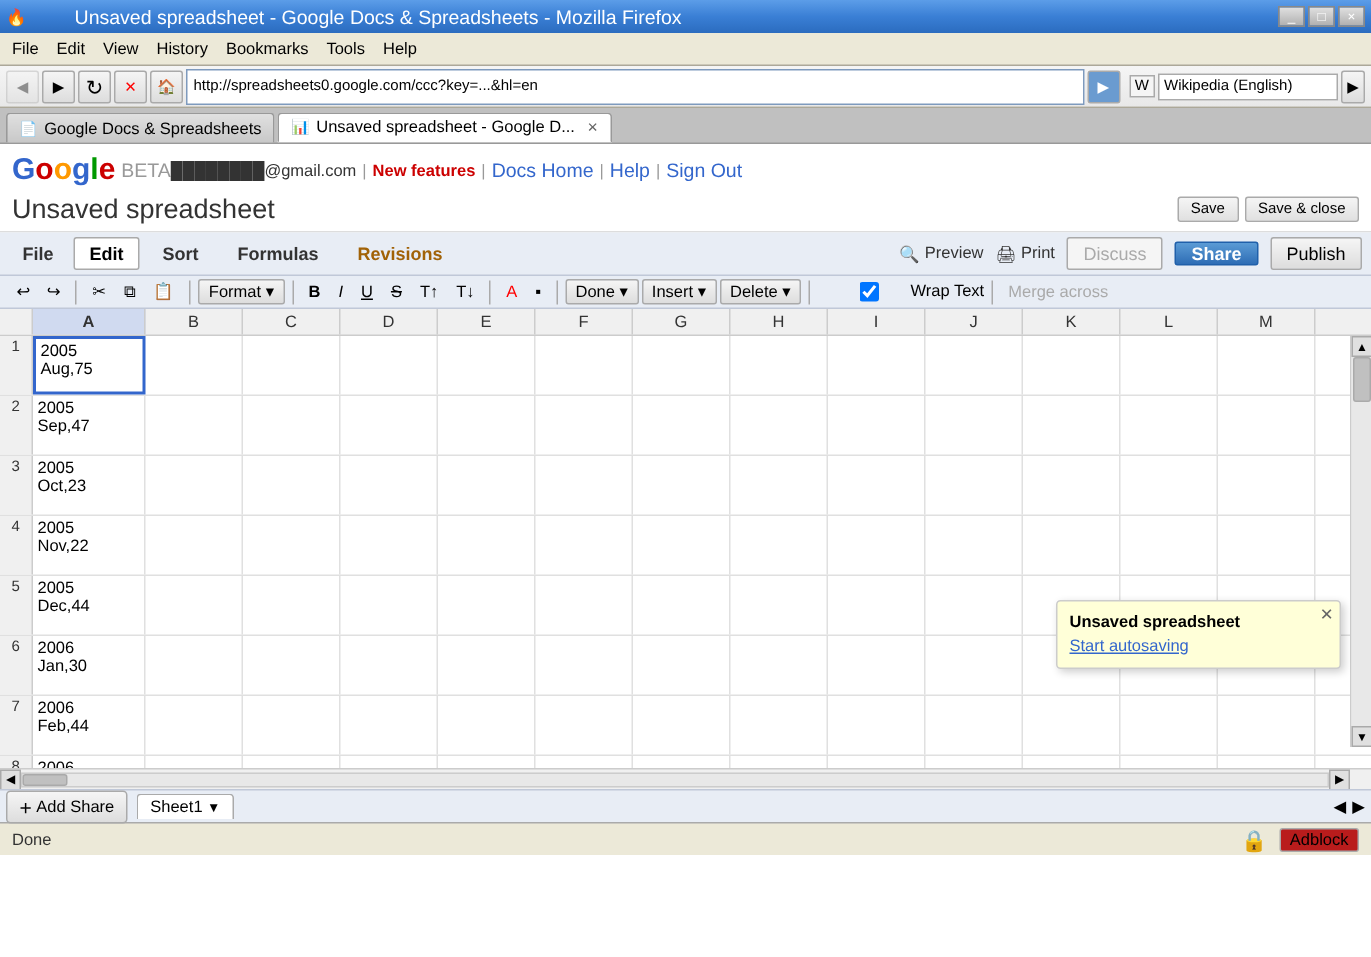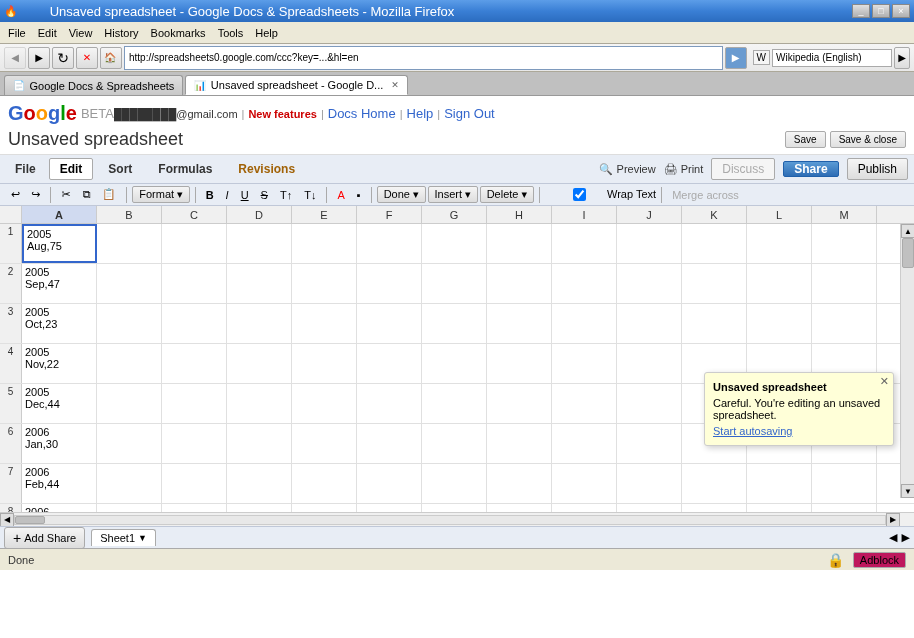--- a/index.html
+++ b/index.html
@@ -757,21 +757,20 @@
     <div class="scroll-track">
       <div class="scroll-thumb"></div>
     </div>
     <div class="scroll-btn">▶</div>
     <div style="width:14px;"></div>
   </div>
 
   <div id="autosave-popup">
     <span class="popup-close">✕</span>
     <div class="popup-title">Unsaved spreadsheet</div>
-    <div style="margin-bottom:4px;">Careful. You're editing an unsaved spreadsheet.</div>
     <a href="#">Start autosaving</a>
   </div>
 </div>
 
 <div id="sheet-bottom">
   <button class="add-sheet-btn">
     <span style="font-size:14px;margin-right:3px;">+</span>
     <span>Add Share</span>
   </button>
   <div class="sheet-tab">
@@ -780,15 +779,15 @@
   </div>
   <div style="flex:1;"></div>
   <span style="font-size:11px;cursor:pointer;">◀</span>
   <span style="font-size:11px;cursor:pointer;margin-left:4px;">▶</span>
 </div>
 
 <div id="status-bar">
   <span id="status-text">Done</span>
   <div id="status-right">
     <span style="color:green;font-size:14px;">🔒</span>
-    <span style="font-size:11px;background:#be185d;padding:1px 6px;border:1px solid #aaa;border-radius:2px;">Adblock</span>
+    <span style="font-size:11px;background:#b91c1c;padding:1px 6px;border:1px solid #aaa;border-radius:2px;">Adblock</span>
   </div>
 </div>
 
 </body></html>

